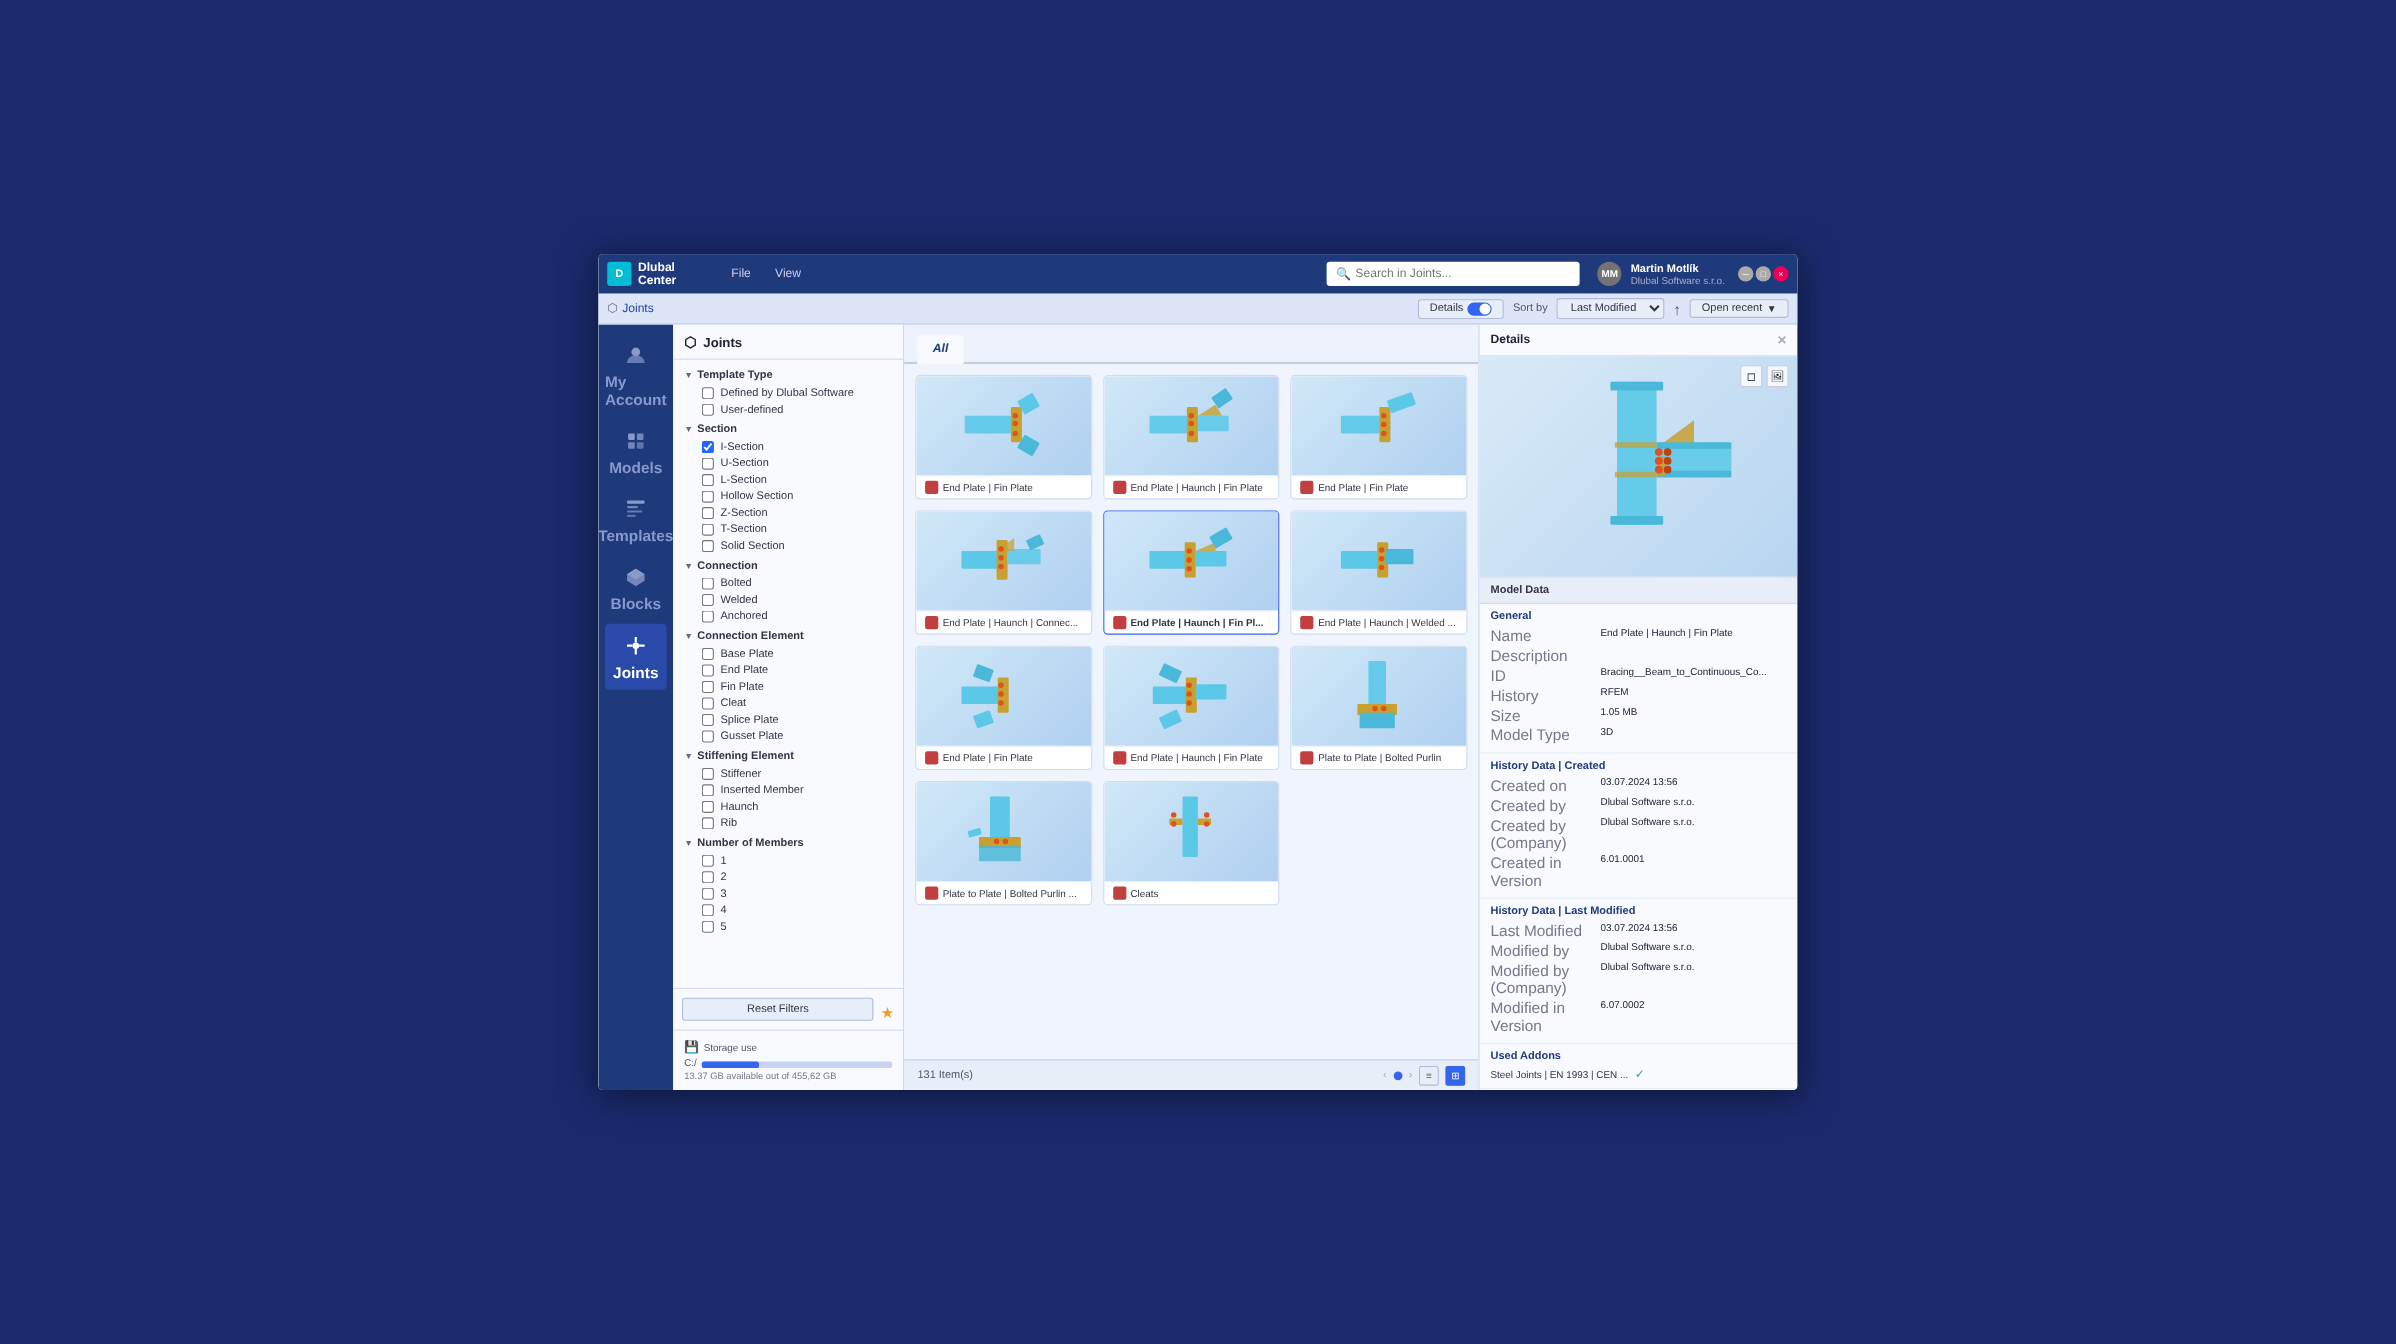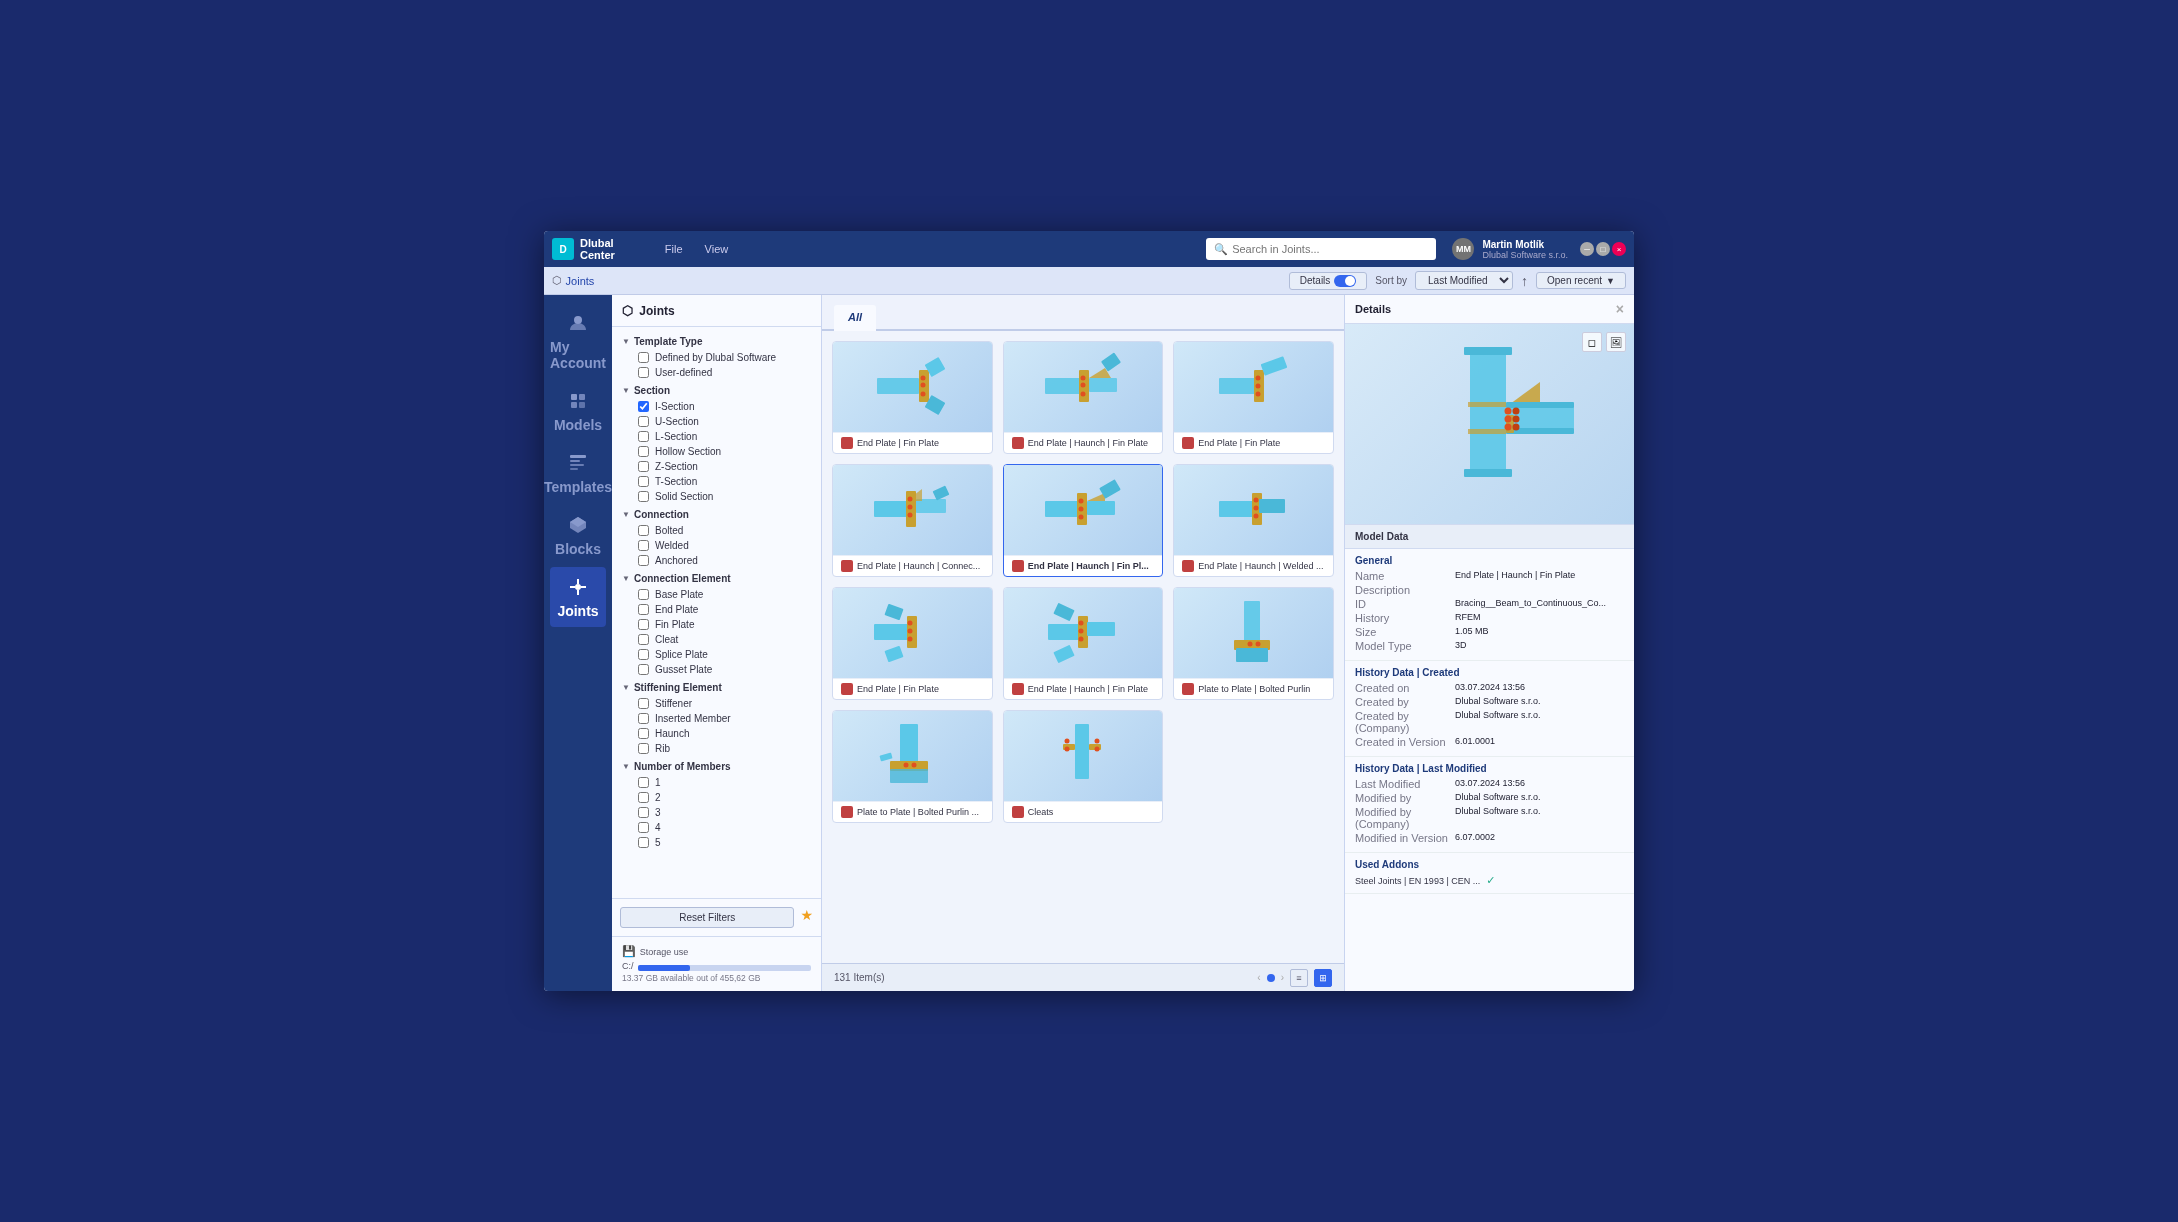--- a/index.html
+++ b/index.html
@@ -46,21 +46,21 @@
     
     .filter-panel { width: 210px; background: #f8faff; border-right: 1px solid #c8d4f0; display: flex; flex-direction: column; flex-shrink: 0; overflow: hidden; }
     .filter-header { display: flex; align-items: center; gap: 6px; padding: 8px 10px; border-bottom: 1px solid #d0daf0; font-size: 12px; font-weight: 600; color: #223; }
     .filter-body { flex: 1; overflow-y: auto; padding: 6px 4px; font-size: 10px; }
     .filter-section { margin-bottom: 2px; }
     .filter-section-header { display: flex; align-items: center; gap: 4px; padding: 3px 6px; cursor: pointer; color: #334; font-size: 10px; font-weight: 600; }
     .filter-section-header .arrow { font-size: 8px; color: #667; }
     .filter-item { display: flex; align-items: flex-start; gap: 6px; padding: 2px 8px 2px 22px; cursor: pointer; color: #334; font-size: 10px; }
     .filter-item input[type=checkbox] { width: 11px; height: 11px; accent-color: #1e3a7a; cursor: pointer; }
     .filter-item input[type=checkbox].checked-blue { accent-color: #2266ff; }
-    .filter-footer { padding: 8px; border-top: 1px solid #d0daf0; display: flex; gap: 6px; align-items: flex-start; }
+    .filter-footer { padding: 8px; border-top: 1px solid #d0daf0; display: flex; gap: 6px; align-items: flex-end; }
     .reset-btn { background: #e8eef8; border: 1px solid #b0bcd8; border-radius: 3px; font-size: 10px; padding: 4px 12px; cursor: pointer; color: #334; flex: 1; }
     .storage-section { padding: 8px 10px; border-top: 1px solid #d0daf0; font-size: 9px; color: #556; }
     .storage-bar-bg { background: #c8d4f0; border-radius: 2px; height: 6px; margin-top: 4px; }
     .storage-bar-fill { background: #3366ee; height: 6px; border-radius: 2px; width: 30%; }
 
     
     .content-area { flex: 1; display: flex; flex-direction: column; overflow: hidden; }
     .tabs-bar { display: flex; align-items: flex-end; padding: 0 12px; border-bottom: 2px solid #c0cce8; background: #eef2fc; height: 36px; font-style: italic; }
     .tab { padding: 6px 14px; font-size: 11px; cursor: pointer; color: #667; border-radius: 3px 3px 0 0; }
     .tab.active { background: #f8faff; color: #1e3a7a; font-weight: 600; border-bottom: 2px solid #f8faff; margin-bottom: -2px; }
@@ -85,21 +85,21 @@
     .details-panel { width: 290px; background: #f8faff; border-left: 1px solid #c8d4f0; display: flex; flex-direction: column; flex-shrink: 0; overflow: hidden; font-size: 10px; }
     .details-header { display: flex; align-items: center; justify-content: space-between; padding: 6px 10px; border-bottom: 1px solid #d0daf0; font-size: 11px; font-weight: 600; color: #223; }
     .details-preview { height: 200px; background: linear-gradient(135deg, #d8eaf8, #b8d5f0); display: flex; align-items: center; justify-content: center; position: relative; }
     .preview-icons { position: absolute; top: 8px; right: 8px; display: flex; gap: 4px; }
     .preview-icon-btn { width: 20px; height: 20px; background: rgba(255,255,255,0.8); border: 1px solid #ccd; border-radius: 2px; display: flex; align-items: center; justify-content: center; cursor: pointer; font-size: 10px; }
     .model-data-header { padding: 6px 10px; background: #e8eef8; border-top: 1px solid #d0daf0; border-bottom: 1px solid #d0daf0; font-size: 10px; font-weight: 600; color: #334; }
     .details-body { flex: 1; overflow-y: auto; padding: 0; }
     .details-section { padding: 6px 10px; border-bottom: 1px solid #e8eef0; }
     .details-section-title { font-weight: 700; font-size: 10px; color: #1e3a7a; margin-bottom: 4px; }
     .details-row { display: flex; align-items: flex-start; margin-bottom: 2px; }
-    .details-key { color: #778; font-size: 11px; width: 100px; flex-shrink: 0; }
+    .details-key { color: #778; font-size: 14px; width: 100px; flex-shrink: 0; }
     .details-val { color: #223; font-size: 9px; font-weight: 500; }
     .addon-row { display: flex; align-items: center; gap: 6px; font-size: 9px; color: #334; }
     .check-icon { color: #2a8; font-size: 11px; }
     .scrollbar { scrollbar-width: thin; scrollbar-color: #c0cce8 transparent; }
   </style>
 </head>
 <body>
 
 <div class="app-window">
 

